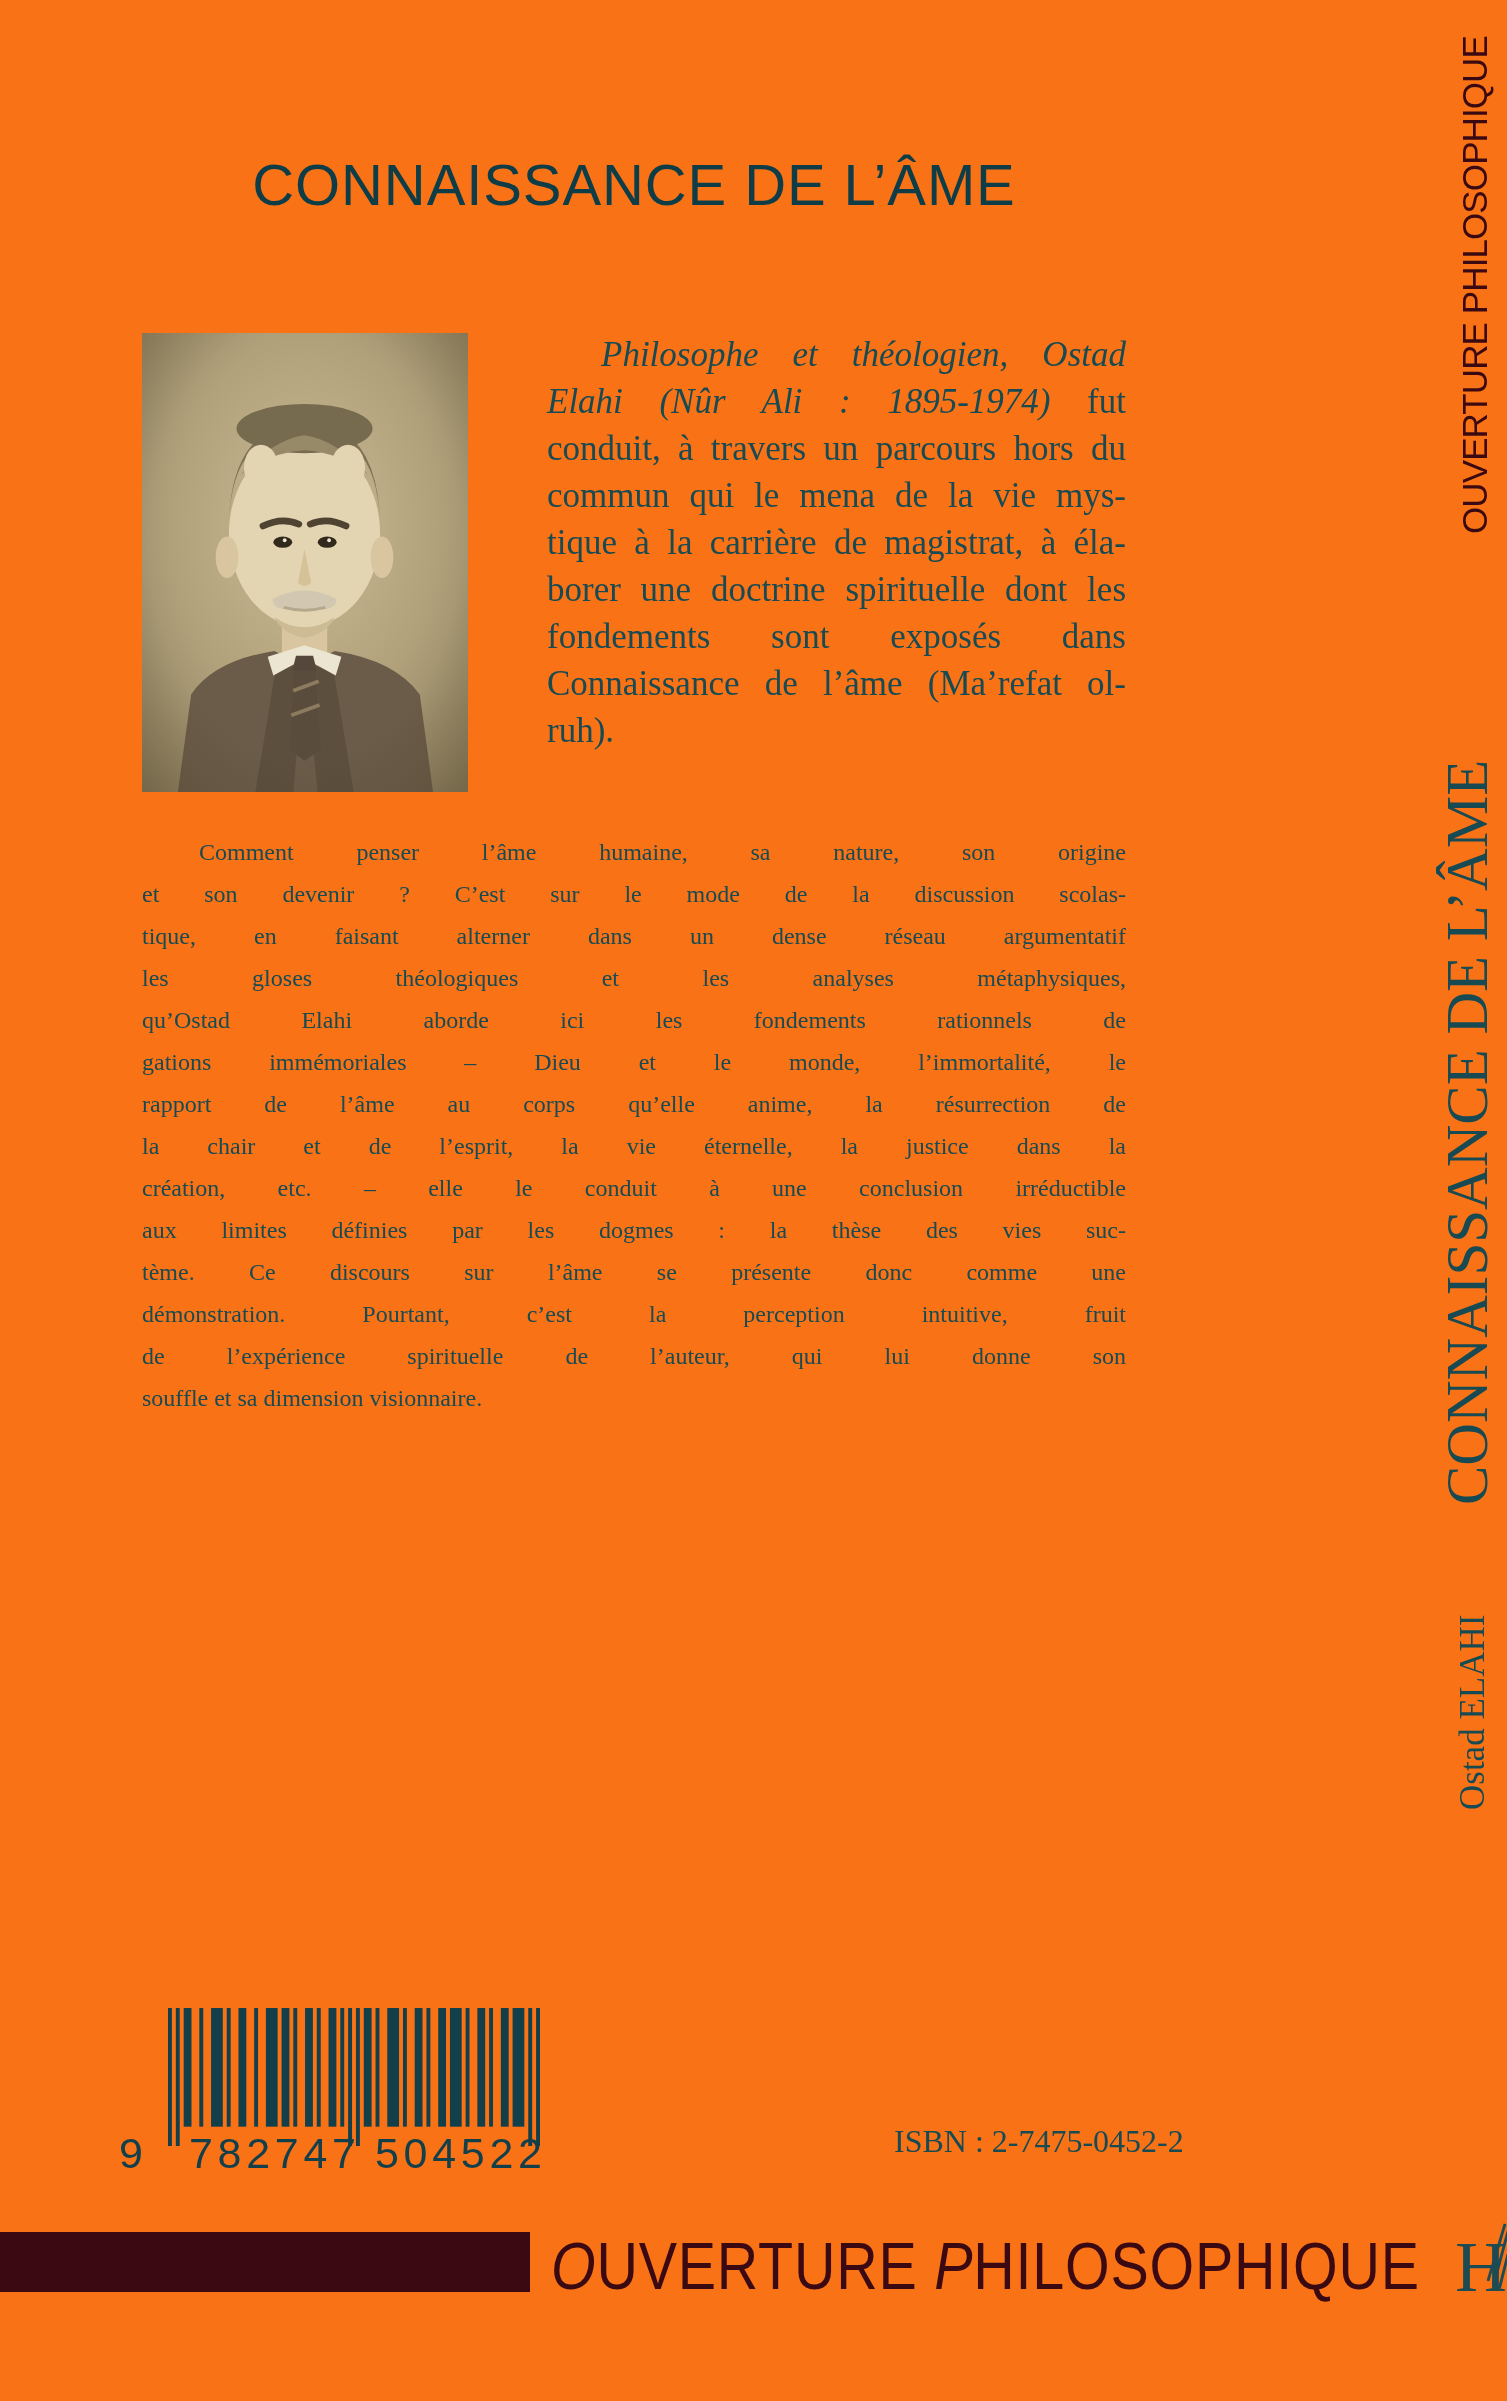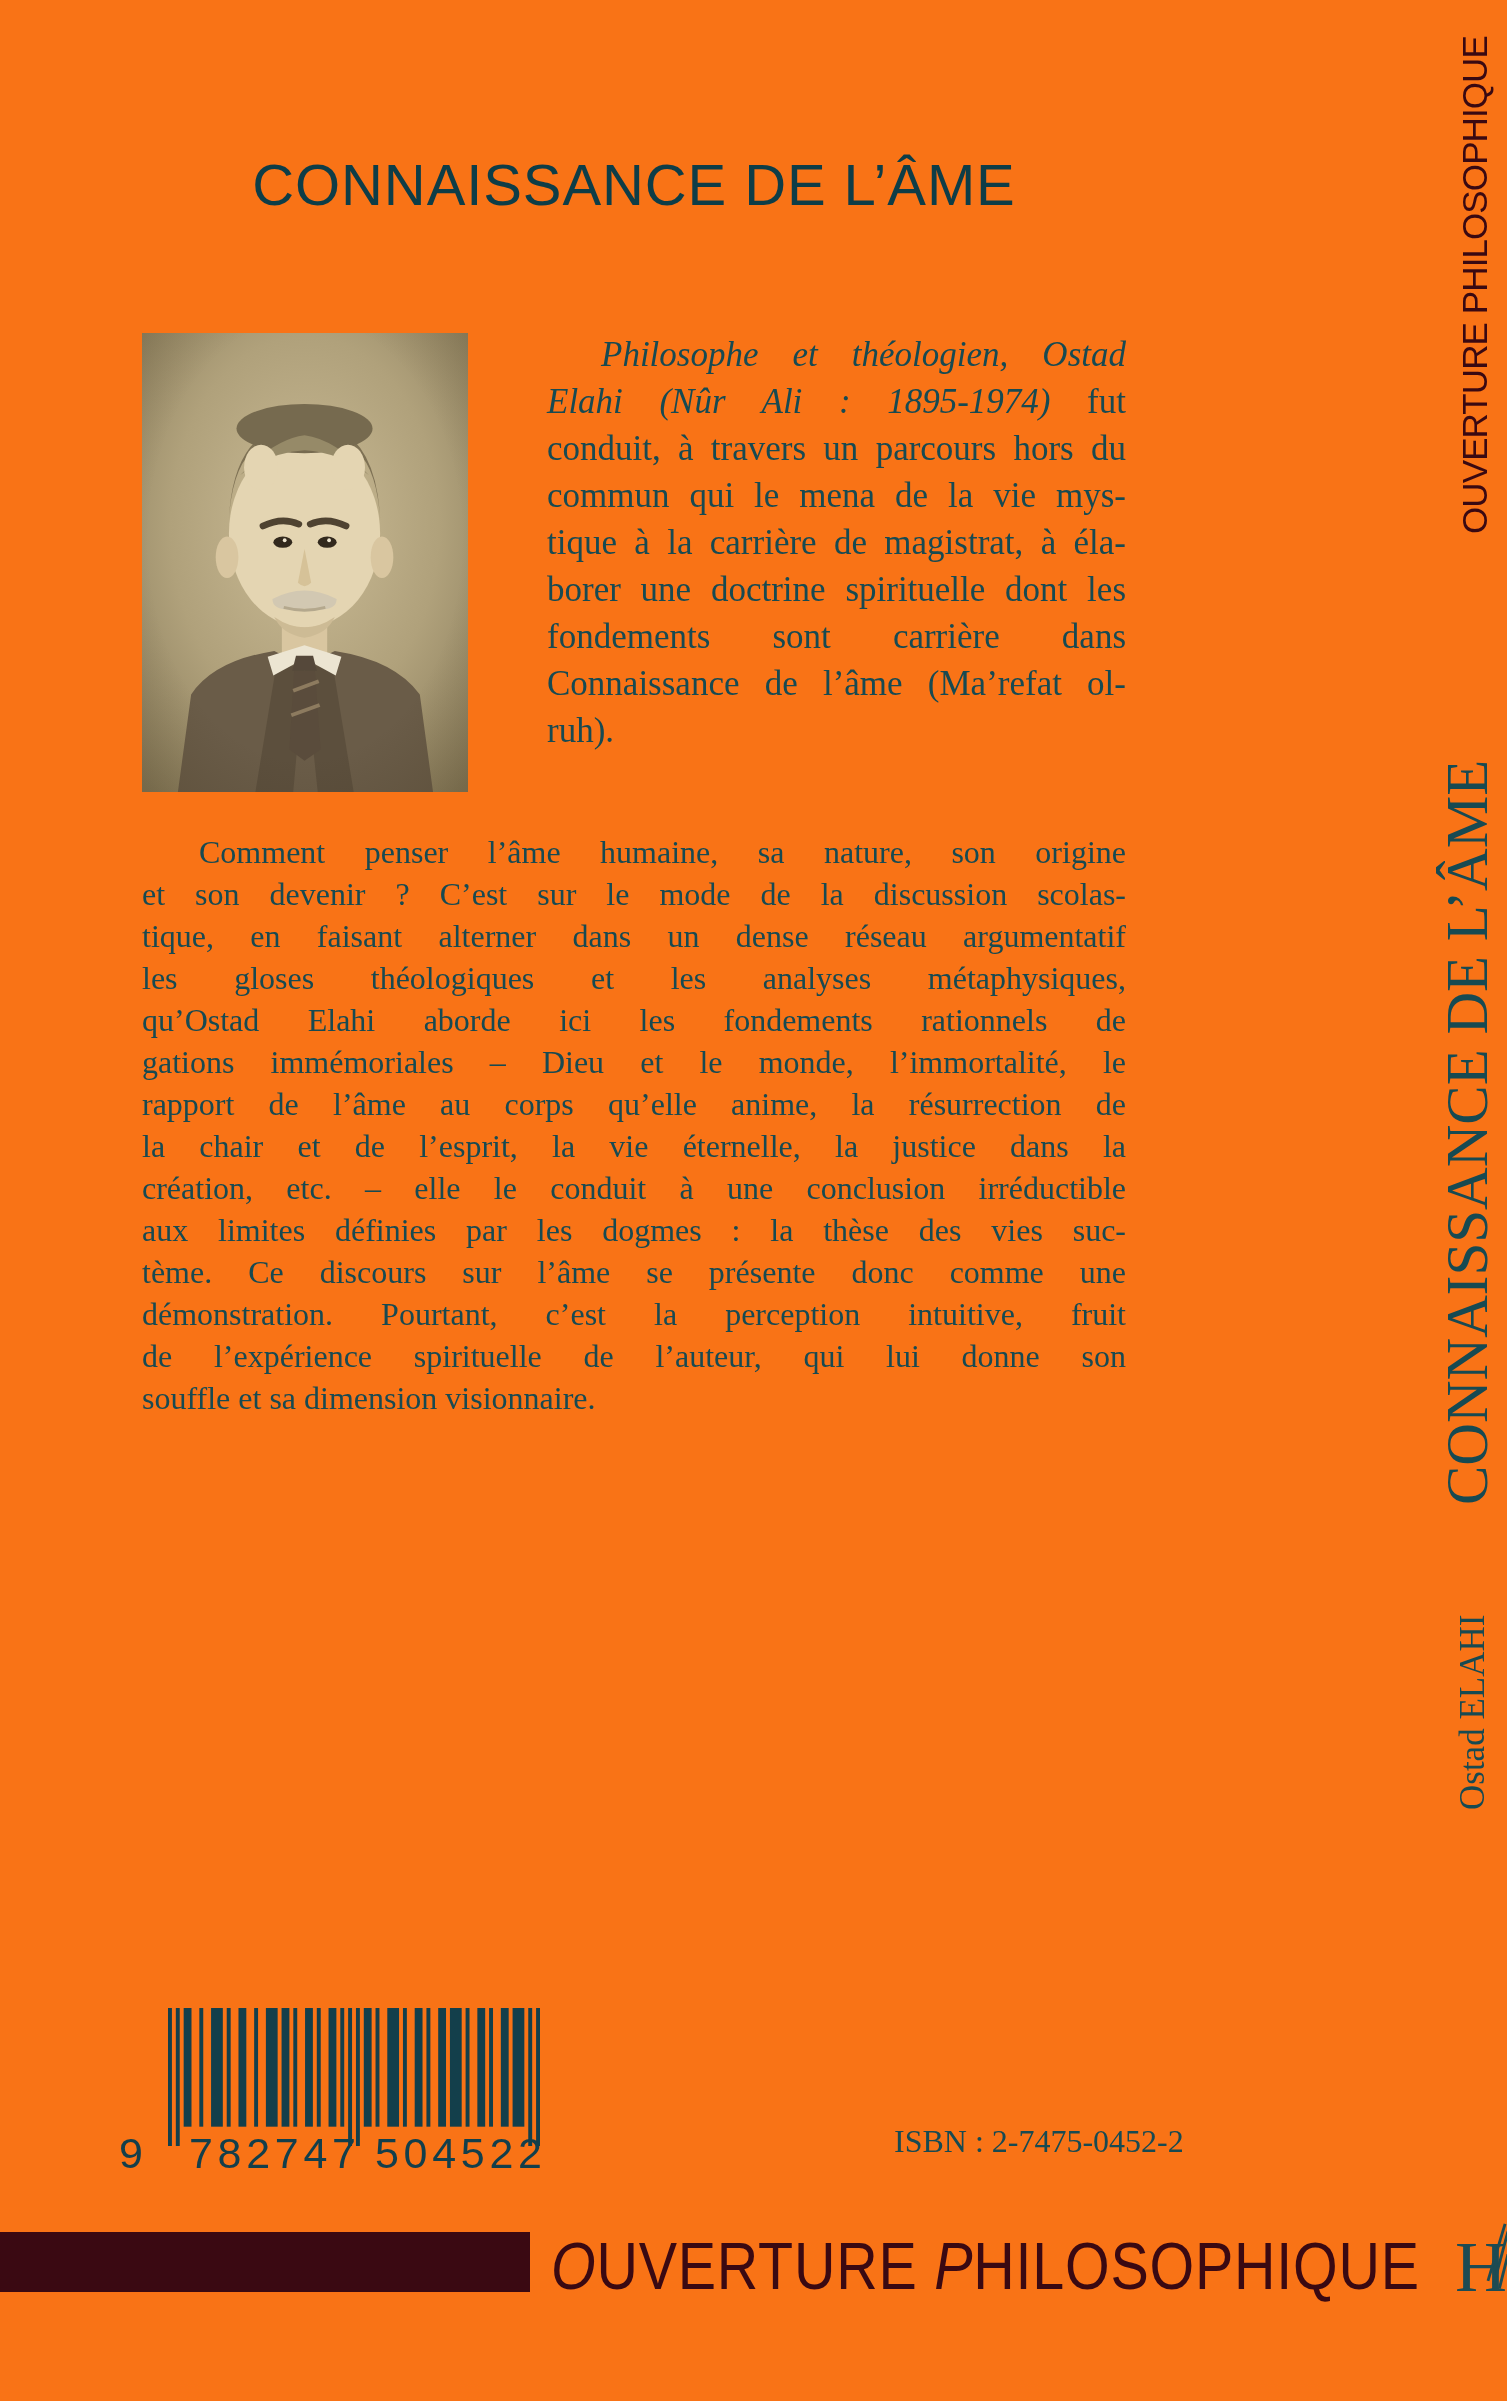--- a/index.html
+++ b/index.html
@@ -14,21 +14,21 @@
   .photo svg{display:block;width:100%;height:100%;}
 
   .intro{position:absolute;left:547px;top:331px;width:579px;
          font-size:35px;line-height:47px;color:#174a52;}
   .iline{text-align:justify;text-align-last:justify;}
   .iline.first{text-indent:54px;}
   .iline.last{text-align:justify;text-align-last:left;}
   .it{font-style:italic;}
 
   .bodytext{position:absolute;left:142px;top:831px;width:984px;
-            font-size:32px;line-height:42px;color:#174a52;}
+            font-size:24px;line-height:42px;color:#174a52;}
   .bline{text-align:justify;text-align-last:justify;}
   .bline.first{text-indent:57px;}
   .bline.last{text-align-last:left;}
 
   .barcode-bars{position:absolute;left:168px;top:2008px;width:372px;height:138px;}
   .barcode-bars svg{display:block;width:100%;height:100%;}
   .bcd{position:absolute;top:2129px;font-family:"Liberation Sans",sans-serif;
        font-size:43px;color:#133f4b;letter-spacing:4.7px;white-space:nowrap;}
   .bcd.d1{left:119px;}
   .bcd.d2{left:189px;}
@@ -119,21 +119,21 @@
     </svg>
   </div>
 
   <div class="intro">
     <div class="iline first"><span class="it">Philosophe et théologien, Ostad</span><span></span></div>
     <div class="iline"><span class="it">Elahi (Nûr Ali : 1895-1974)</span><span> fut</span></div>
     <div class="iline"><span class="it"></span><span>conduit, à travers un parcours hors du</span></div>
     <div class="iline"><span class="it"></span><span>commun qui le mena de la vie mys-</span></div>
     <div class="iline"><span class="it"></span><span>tique à la carrière de magistrat, à éla-</span></div>
     <div class="iline"><span class="it"></span><span>borer une doctrine spirituelle dont les</span></div>
-    <div class="iline"><span class="it"></span><span>fondements sont carrière dans</span></div>
+    <div class="iline"><span class="it"></span><span>fondements sont exposés dans</span></div>
     <div class="iline"><span class="it"></span><span>Connaissance de l’âme (Ma’refat ol-</span></div>
     <div class="iline last"><span class="it"></span><span>ruh).</span></div>
   </div>
 
   <div class="bodytext">
     <div class="bline first">Comment penser l’âme humaine, sa nature, son origine</div>
     <div class="bline">et son devenir ? C’est sur le mode de la discussion scolas-</div>
     <div class="bline">tique, en faisant alterner dans un dense réseau argumentatif</div>
     <div class="bline">les gloses théologiques et les analyses métaphysiques,</div>
     <div class="bline">qu’Ostad Elahi aborde ici les fondements rationnels de</div>

